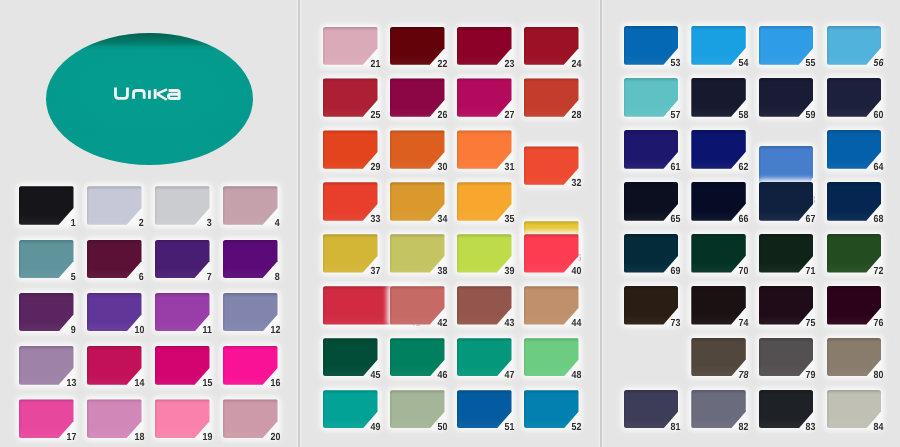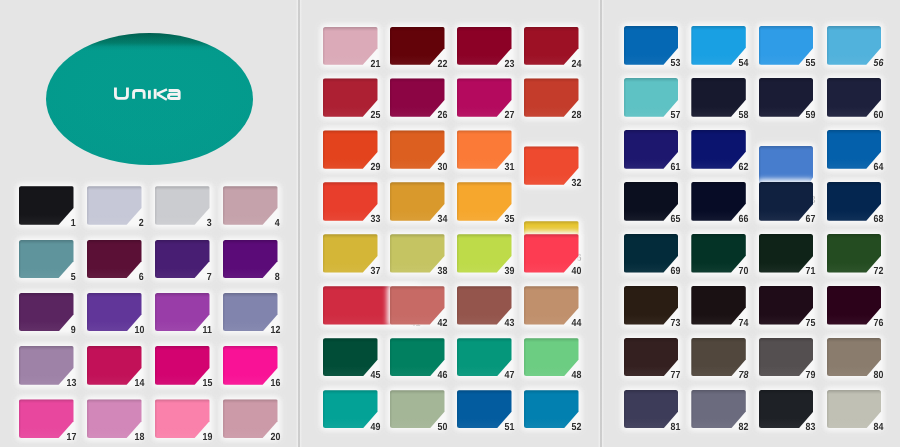--- a/index.html
+++ b/index.html
@@ -453,25 +453,20 @@
     <div class="swatch" style="left:157.90px;top:285.65px;width:54.50px;height:38.90px;">
         <span class="glow"></span>
         <span class="chip" style="background:#1f0c18"></span>
         <span class="num">75</span>
       </div>
     <div class="swatch" style="left:225.50px;top:285.65px;width:54.50px;height:38.90px;">
         <span class="glow"></span>
         <span class="chip" style="background:#2c021a"></span>
         <span class="num">76</span>
       </div>
-    <div class="swatch" style="left:22.70px;top:337.60px;width:54.50px;height:38.90px;">
-        <span class="glow"></span>
-        <span class="chip" style="background:#342020"></span>
-        <span class="num">77</span>
-      </div>
     <div class="swatch" style="left:90.30px;top:337.60px;width:54.50px;height:38.90px;font-style:italic;">
         <span class="glow"></span>
         <span class="chip" style="background:#51473d"></span>
         <span class="num">78</span>
       </div>
     <div class="swatch" style="left:157.90px;top:337.60px;width:54.50px;height:38.90px;">
         <span class="glow"></span>
         <span class="chip" style="background:#544f50"></span>
         <span class="num">79</span>
       </div>

